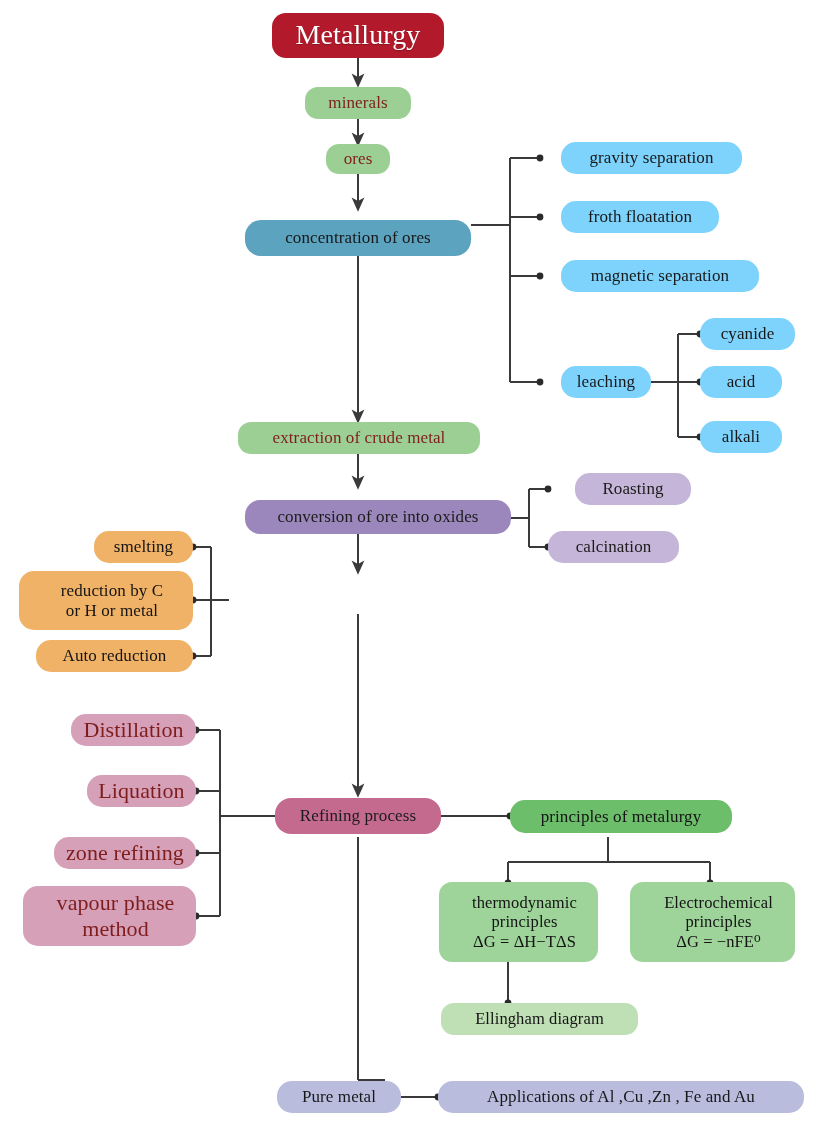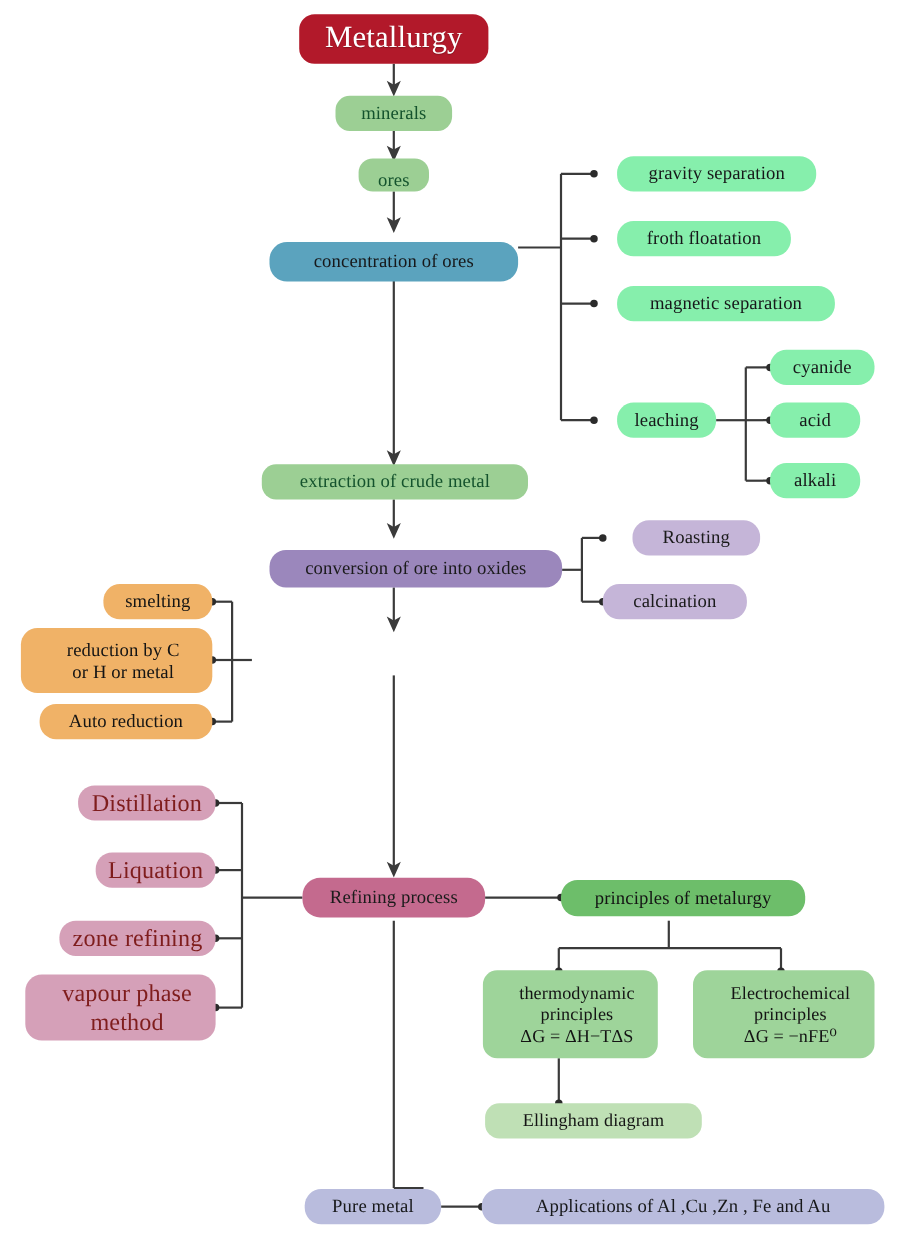--- a/index.html
+++ b/index.html
@@ -23,23 +23,23 @@
     z-index:2;
   }
   .node span{display:block;width:100%;padding:0 6px;}
 
   .n-title{
     background:#b2192a;color:#ffffff;
     font-size:28px;border-radius:14px;
     font-weight:400;
     text-shadow:0 1px 1px rgba(0,0,0,.25);
   }
-  .n-green-l{background:#9ccf94;color:#14532d;font-size:17px;border-radius:13px;}
+  .n-green-l{background:#9ccf94;color:#7f1d1d;font-size:17px;border-radius:13px;}
   .n-blue{background:#5ba3be;color:#17181a;font-size:17px;border-radius:16px;margin-top:12px;}
-  .n-blue-l{background:#86efac;color:#17181a;font-size:17px;border-radius:15px;}
+  .n-blue-l{background:#7dd3fc;color:#17181a;font-size:17px;border-radius:15px;}
   .n-purple{background:#9b87bc;color:#1b1b1b;font-size:17px;border-radius:15px;}
   .n-purple-l{background:#c5b5d8;color:#1b1b1b;font-size:17px;border-radius:15px;}
   .n-orange{background:#e8951f;color:#141414;font-size:17px;border-radius:15px;}
   .n-orange-l{background:#f0b267;color:#141414;font-size:17px;border-radius:15px;}
   .n-pink{background:#c46a8e;color:#1b1b1b;font-size:17px;border-radius:16px;}
   .n-pink-l{background:#d5a0b8;color:#7f1d1d;font-size:22px;border-radius:15px;}
   .n-green-m{background:#6dbe6a;color:#141414;font-size:17px;border-radius:15px;}
   .n-green-s{background:#9ed49a;color:#141414;font-size:16.5px;border-radius:13px;}
   .n-green-ss{background:#bfe0b5;color:#141414;font-size:16.5px;border-radius:13px;}
   .n-lav{background:#b9bcdd;color:#17181a;font-size:17px;border-radius:15px;}
@@ -135,21 +135,21 @@
   </svg>
 
   <div class="node n-title" style="left:272px;top:13px;width:172px;height:45px;">
     <span>Metallurgy</span>
   </div>
 
   <div class="node n-green-l" style="left:305px;top:87px;width:106px;height:32px;">
     <span>minerals</span>
   </div>
 
-  <div class="node n-green-l" style="left:326px;top:144px;width:64px;height:30px;align-items:flex-end;">
+  <div class="node n-green-l" style="left:326px;top:144px;width:64px;height:30px;">
     <span>ores</span>
   </div>
 
   <div class="node n-blue" style="left:245px;top:208px;width:226px;height:36px;">
     <span>concentration of ores</span>
   </div>
 
   <div class="node n-blue-l" style="left:561px;top:142px;width:181px;height:32px;">
     <span>gravity separation</span>
   </div>

